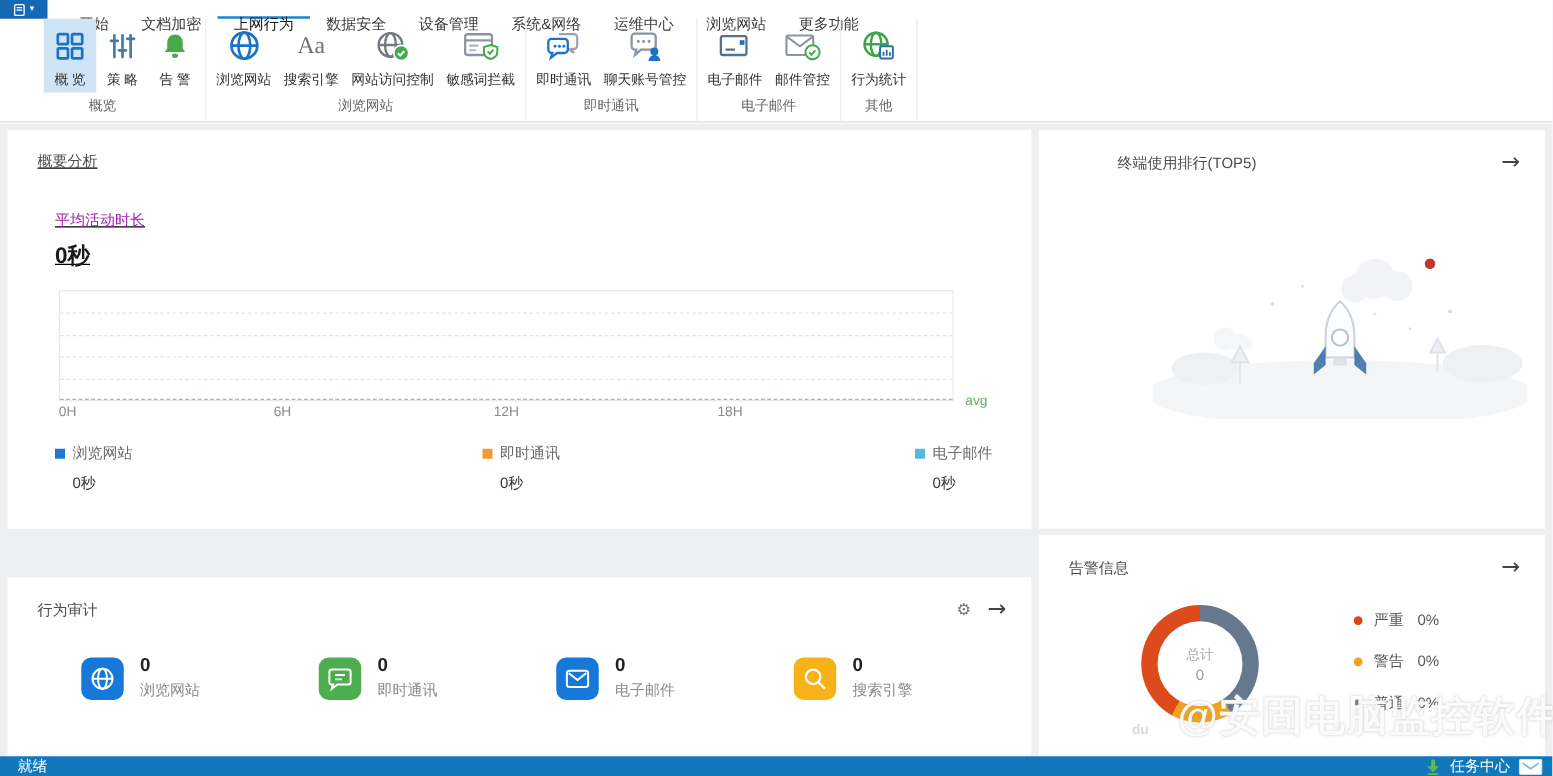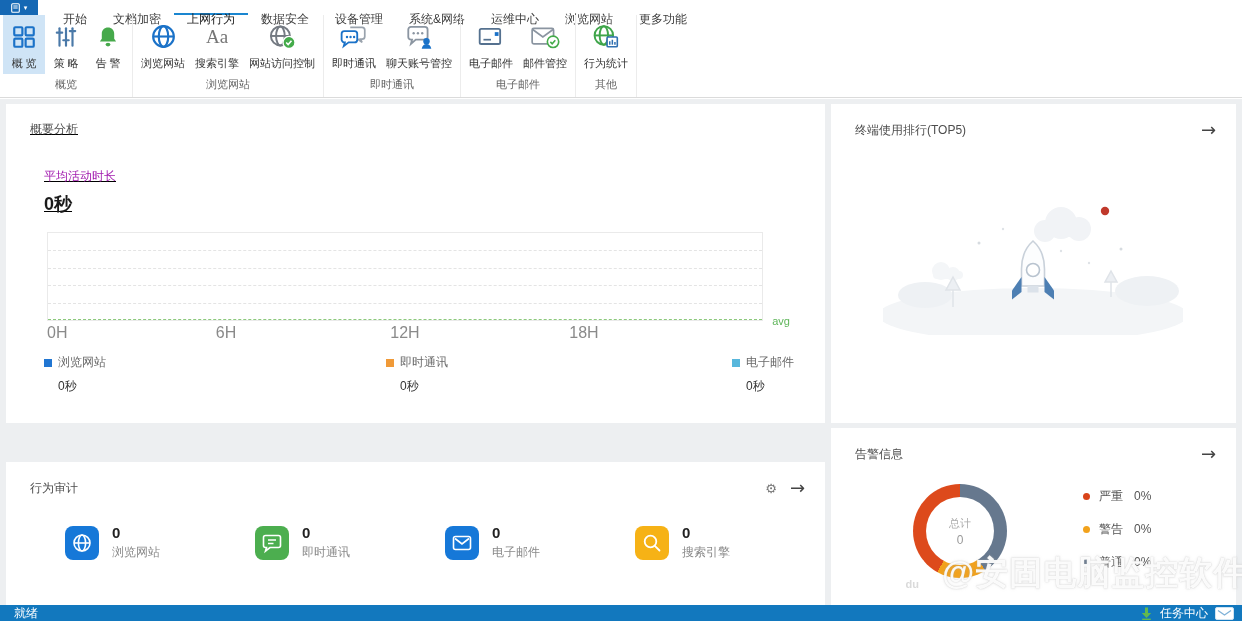--- a/index.html
+++ b/index.html
@@ -15,44 +15,44 @@
   .appbtn .caret { color:#fff; font-size:7px; line-height:1; }
   .tab { font-size:12px; color:#3c3c3c; padding:12px 13px 0; height:15px; line-height:14px; cursor:pointer; white-space:nowrap; }
   .tab.active { border-bottom:2px solid #1a86d0; color:#1a1a1a; }
   
   .ribbon { display:flex; height:83px; border-bottom:1px solid #dbdbdb; background:#fff; }
   .rgroup { display:flex; flex-direction:column; border-right:1px solid #ececec; padding:0 3px; }
   .rbtns { display:flex; flex:1; align-items:flex-start; }
   .rbtn { display:flex; flex-direction:column; align-items:center; padding:6px 5px 3px; min-width:42px; cursor:pointer;font-family:Liberation Serif, serif; }
   .rbtn .ric { height:31px; display:flex; align-items:center; justify-content:center; }
   .rbtn .rlabel { font-size:11px; color:#333; margin-top:4px; white-space:nowrap; }
-  .rbtn.selected { background:#cfe4f6; }
+  .rbtn.selected { background:#cfe4f6;margin-left:32px; }
   .rgroup-label { font-size:11px; color:#666; text-align:center; padding:1px 6px 5px; white-space:nowrap; }
   .aa-glyph { font-size:19px; color:#767676; line-height:1; }
   
   .content { position:absolute; top:99px; left:0; width:1242px; height:506px; background:#edeff1; }
   .panel { position:absolute; background:#fff; }
   #p-summary  { left:6px;   top:5px;   width:819px; height:319px;text-decoration:underline; }
-  #p-terminal { left:831px; top:5px;   width:405px; height:319px; }
+  #p-terminal { left:831px; top:5px;   width:405px; height:319px;padding-left:39px; }
   #p-audit    { left:6px;   top:329px; width:819px; height:172px;margin-top:34px; }
   #p-alerts   { left:831px; top:329px; width:405px; height:220px; }
   .phead { display:flex; align-items:center; justify-content:space-between; padding:17px 20px 0 24px; font-size:12px; color:#4d4d4d; }
   .picons { display:flex; align-items:center; gap:13px; }
   .arrow { font-size:18px; line-height:1; color:#444; cursor:pointer; font-family:"DejaVu Sans", sans-serif; }
   .gear  { font-size:13px; line-height:1; color:#777; cursor:pointer; font-family:"DejaVu Sans", sans-serif; }
   
   .metric { margin:30px 0 0 38px; }
   .metric-label { font-size:12px; color:#a21caf; }
   .metric-value { font-size:18px; font-weight:bold; color:#1a1a1a; margin-top:7px; }
   .chart { position:relative; margin:16px 0 0 41px; width:716px; height:89px; border:1px solid #eaeaea; background:#fff; }
   .gl { position:absolute; left:0; right:0; border-top:1px dashed #e4e4e4; }
   .gl1{top:20%} .gl2{top:40%} .gl3{top:60%} .gl4{top:80%}
   .avg-line { position:absolute; left:0; right:0; bottom:0; border-top:1px dashed #8cc97c; }
   .avg-label { position:absolute; right:-28px; bottom:-7px; font-size:11px; color:#5fb55a; }
-  .xticks { position:relative; margin-left:41px; width:716px; height:16px; font-size:16px; color:#8a8a8a; }
+  .xticks { position:relative; margin-left:41px; width:716px; height:16px; font-size:11px; color:#8a8a8a; }
   .xticks span { position:absolute; top:3px; }
   .xt1,.xt2,.xt3 { transform:translateX(-50%); }
   .xt0{left:0} .xt1{left:25%} .xt2{left:50%} .xt3{left:75%}
   .legend { position:relative; margin:17px 0 0 38px; height:46px; }
   .litem { position:absolute; top:0; }
   .litem.l0{left:0} .litem.l1{left:342px} .litem.l2{left:688px}
   .lrow { display:flex; align-items:center; gap:6px; font-size:12px; color:#6a6a6a; white-space:nowrap; }
   .lsq { width:8px; height:8px; flex:none; }
   .lval { margin:7px 0 0 14px; font-size:12px; color:#333; }
   
@@ -177,20 +177,33 @@
               <g fill="none" stroke="#747a82" stroke-width="1.8">
                 <circle cx="11.5" cy="11.5" r="8.8"></circle>
                 <ellipse cx="11.5" cy="11.5" rx="4" ry="8.8"></ellipse>
                 <line x1="2.7" y1="11.5" x2="20.3" y2="11.5"></line>
               </g>
               <circle cx="19.5" cy="17.5" r="5.6" fill="#44ab4a" stroke="#fff" stroke-width="1.3"></circle>
               <path d="M16.9 17.6l1.8 1.8 3.1-3.4" fill="none" stroke="#fff" stroke-width="1.5"></path>
             </svg>
         </span>
         <span class="rlabel">网站访问控制</span>
+      </div>
+      <div class="rbtn">
+        <span class="ric">
+          <svg width="30" height="27" viewBox="0 0 28 24">
+              <rect x="2" y="3.5" width="20" height="15.5" rx="1.8" fill="none" stroke="#8b95a1" stroke-width="1.7"></rect>
+              <line x1="2" y1="8" x2="22" y2="8" stroke="#8b95a1" stroke-width="1.7"></line>
+              <line x1="5" y1="12" x2="12" y2="12" stroke="#aeb6c0" stroke-width="1.5"></line>
+              <line x1="5" y1="15.5" x2="10" y2="15.5" stroke="#aeb6c0" stroke-width="1.5"></line>
+              <path d="M21 11.5l5 1.6v3.4c0 2.8-2 4.6-5 5.5-3-.9-5-2.7-5-5.5v-3.4z" fill="#fff" stroke="#44ab4a" stroke-width="1.5"></path>
+              <path d="M18.8 16.3l1.7 1.7 2.6-3" fill="none" stroke="#44ab4a" stroke-width="1.5"></path>
+            </svg>
+        </span>
+        <span class="rlabel">敏感词拦截</span>
       </div>
     </div>
     <div class="rgroup-label">浏览网站</div>
   </div>
 
   <div class="rgroup">
     <div class="rbtns">
       <div class="rbtn">
         <span class="ric">
           <svg width="28" height="26" viewBox="0 0 26 24">

